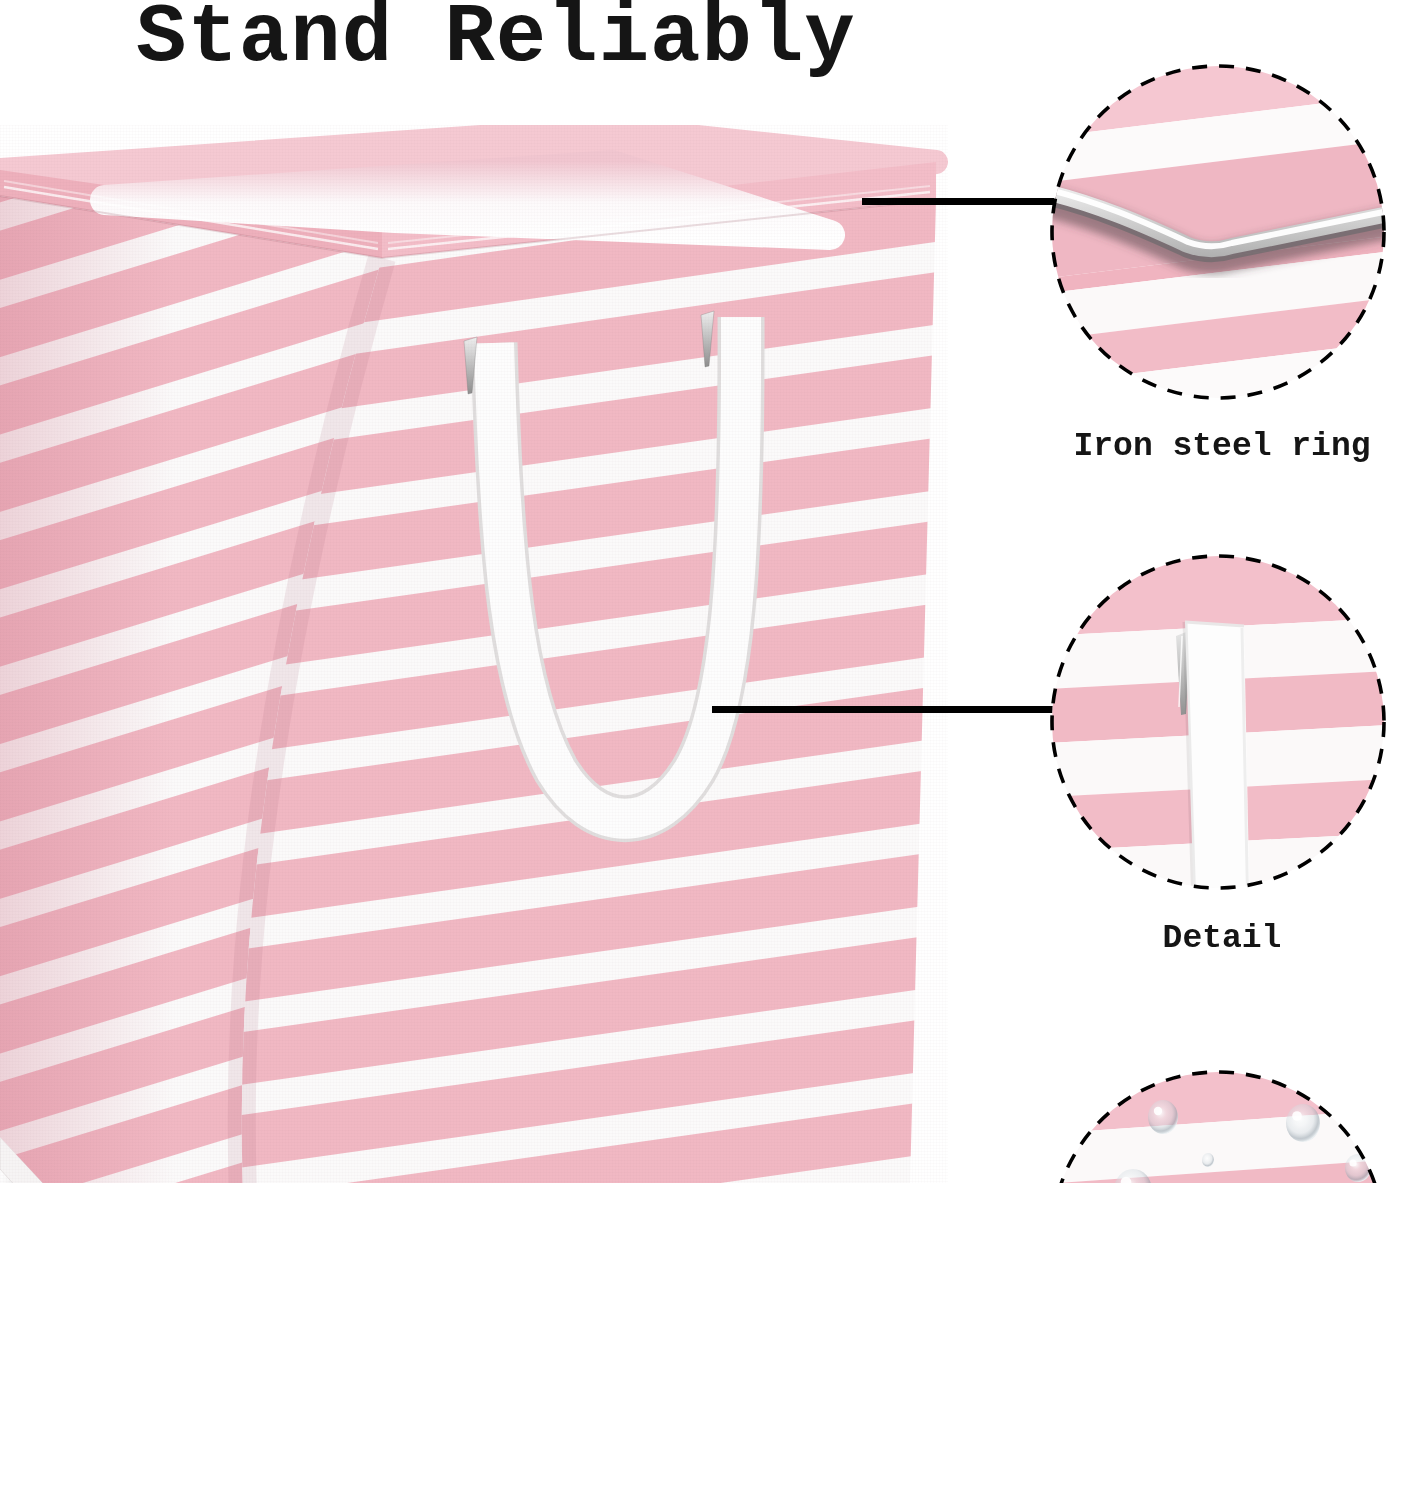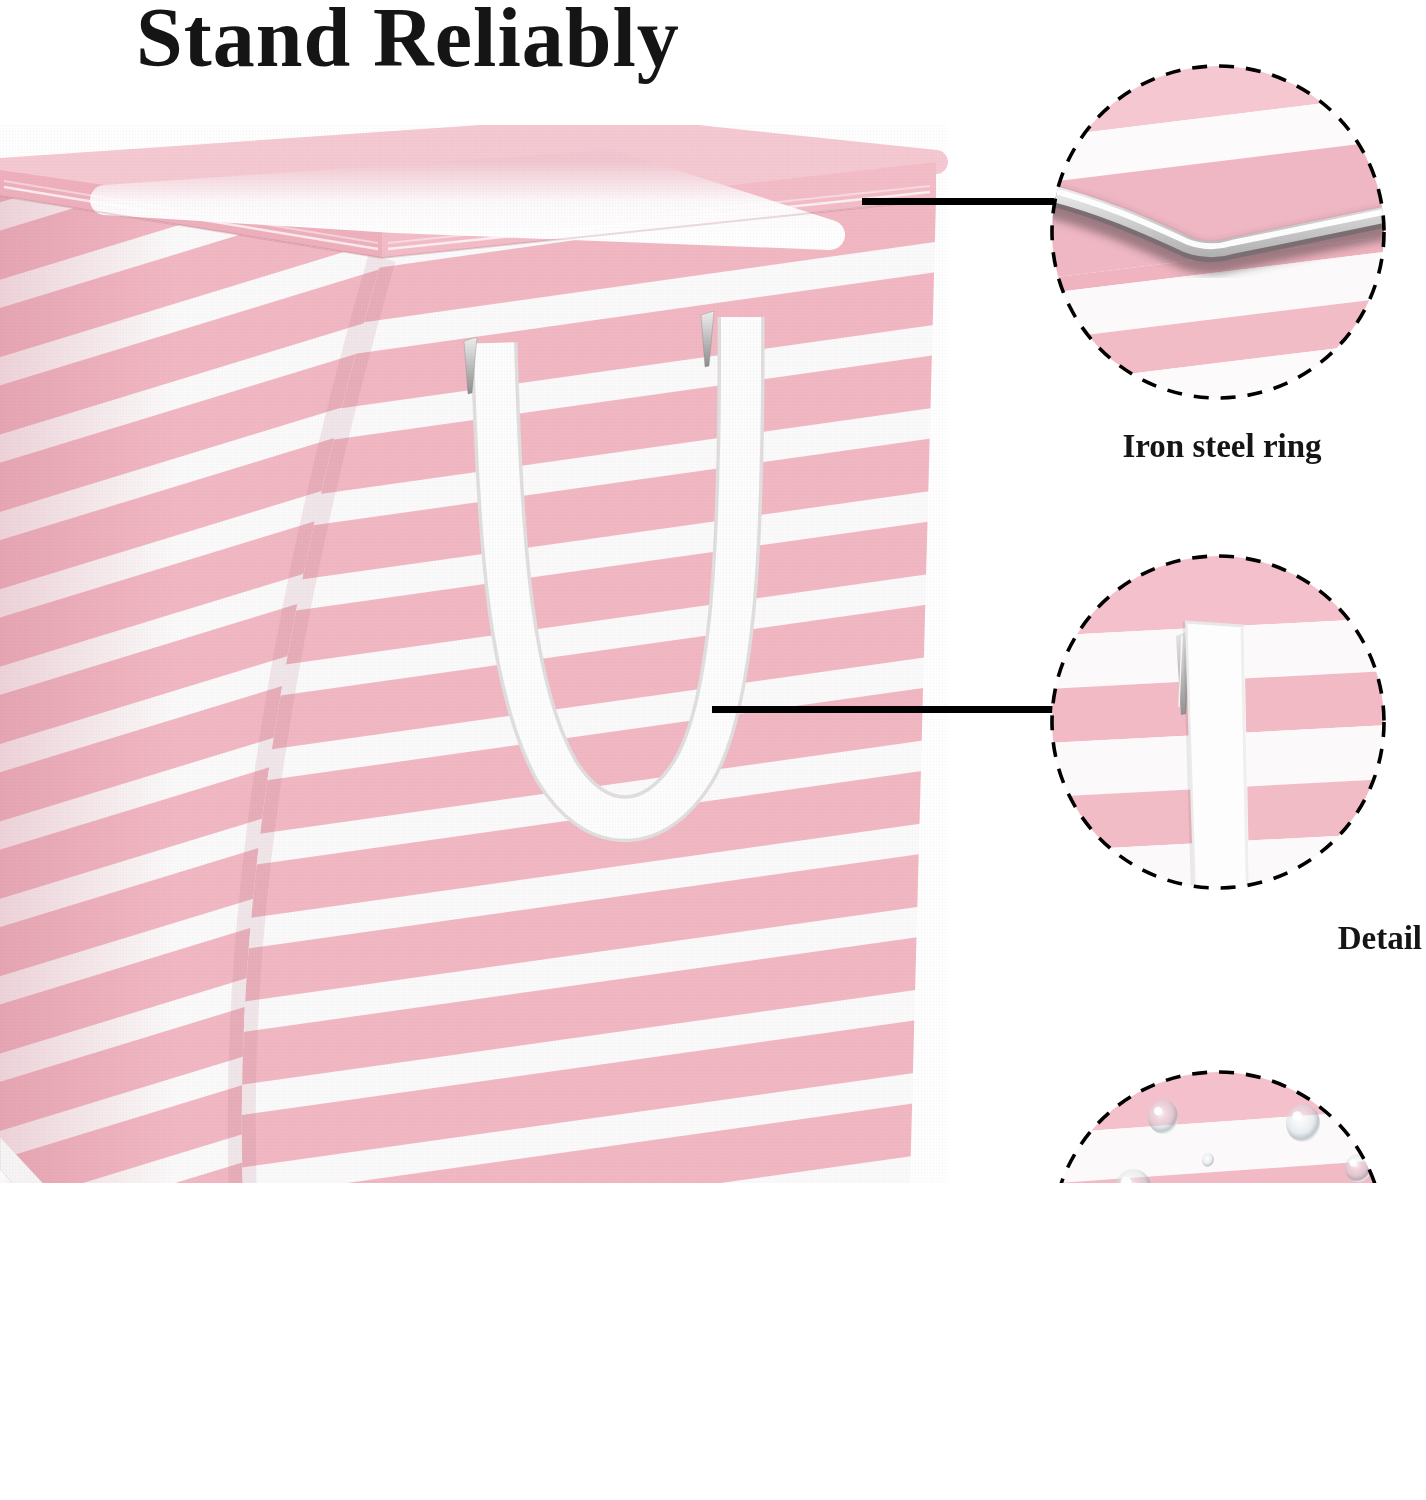--- a/index.html
+++ b/index.html
@@ -1,19 +1,19 @@
 <!DOCTYPE html>
 <html style="--stripe-pink: #f1b8c3; --stripe-white: #fbfafa; --rim-pink: #f5c9d2; --rim-band-pink: #f3bdc8; --base-white: #f6f4f4; --strap-white: #fdfdfd; --metal-silver: #c9c9c9; --line-black: #000000; --text-black: #151515; --background: #ffffff;"><head>
 <meta charset="utf-8">
 <style>
   html,body{margin:0;padding:0;background:#fff;}
   .canvas{
     position:relative;width:1426px;height:1183px;overflow:hidden;
     background:var(--background,#fff);
-    font-family:Liberation Serif, serif;
+    font-family:Liberation Mono, monospace;
   }
   .title{
     position:absolute;left:136px;top:-8px;margin:0;
     font-size:84px;font-weight:700;letter-spacing:1px;
     color:var(--text-black,#151515);line-height:1.1;white-space:nowrap;
   }
   .basket{position:absolute;left:0;top:125px;width:948px;height:1372px;}
   .texture{
     position:absolute;left:0;top:125px;width:948px;height:1372px;pointer-events:none;
     background:
@@ -29,21 +29,21 @@
   .callout{position:absolute;width:340px;height:340px;margin:0;}
   .callout-1{left:1048px;top:62px;}
   .callout-2{left:1048px;top:552px;}
   .callout-3{left:1048px;top:1068px;}
   .callout svg{display:block;width:340px;height:340px;}
   .callout-label{
     position:absolute;left:1018px;width:400px;text-align:center;margin:4px;
     font-size:33px;font-weight:700;color:var(--text-black,#151515);white-space:nowrap;
   }
   .label-1{top:424px;}
-  .label-2{top:916px;text-align:right;}
+  .label-2{top:916px;}
   .label-3{top:1428px;}
 </style>
 </head>
 <body>
 
 <div class="canvas">
 
   <h1 class="title">Stand Reliably</h1>
 
   <svg class="basket" viewBox="0 0 948 1372">

